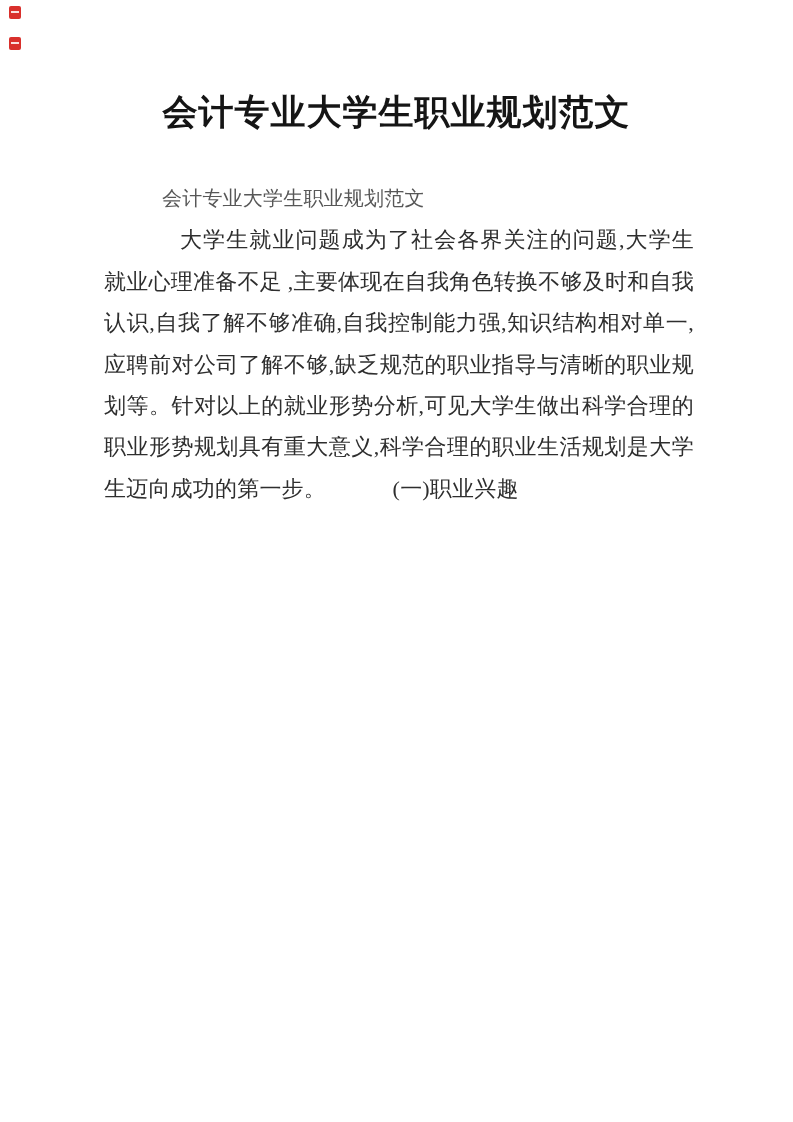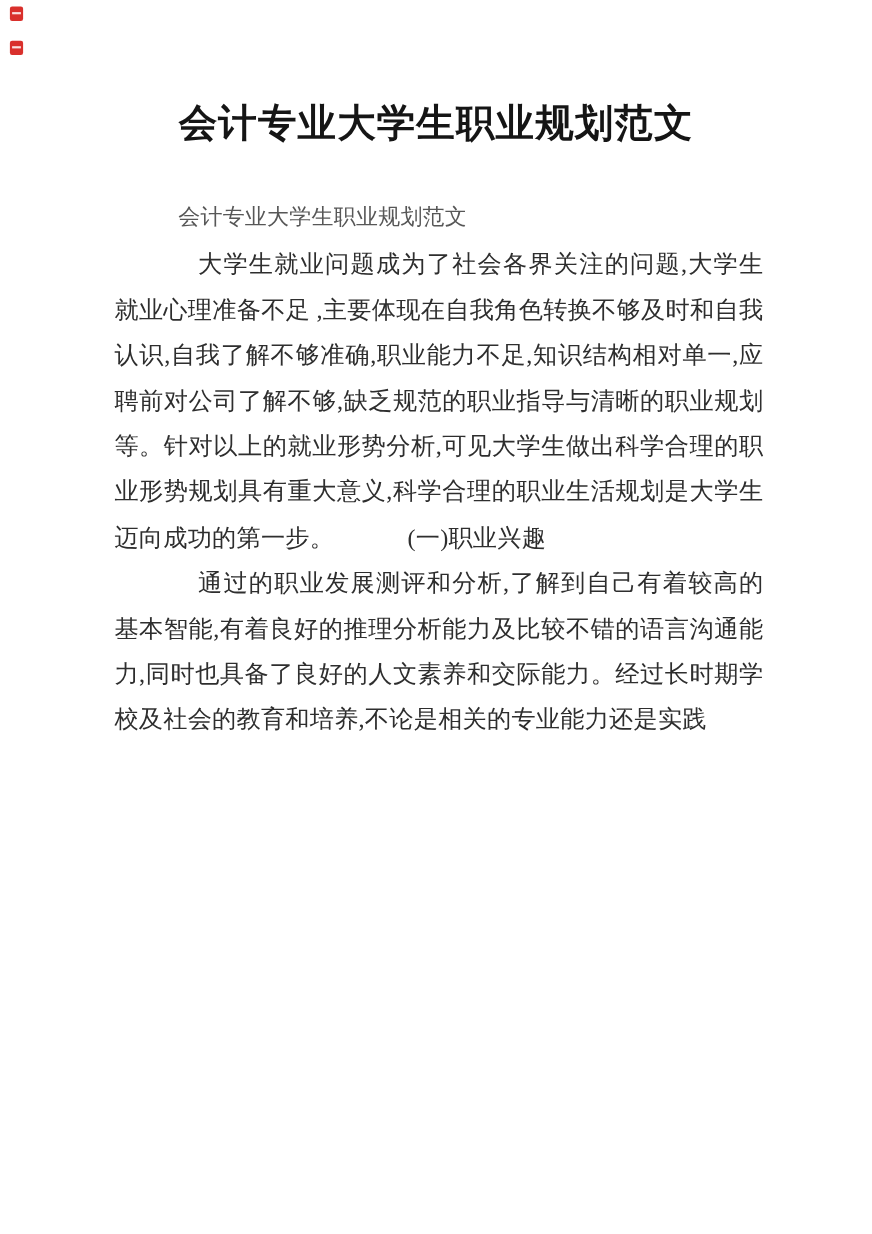--- a/index.html
+++ b/index.html
@@ -81,17 +81,16 @@
 
 <div class="page">
 
   <span class="red-mark first"></span>
   <span class="red-mark second"></span>
 
   <h1 class="doc-title">会计专业大学生职业规划范文</h1>
 
   <div class="doc-body">
     <p class="subtitle">会计专业大学生职业规划范文</p>
-    <p class="para">大学生就业问题成为了社会各界关注的问题,大学生就业心理准备不足 ,主要体现在自我角色转换不够及时和自我认识,自我了解不够准确,职业能力不足,知识结构相对单一,应聘前对公司了解不够,缺乏规范的职业指导与清晰的职业规划等。针对以上的就业形势分析,可见大学生做出科学合理的职业形势规划具有重大意义,科学合理的职业生活规划是大学生迈向成功的第一步。　　　(一)职业兴趣</p>
-    <p class="para">通过的职业发展测评和分析,了解到自己有着较高的基本智能,有着良好的推理分析能力及比较不错的语言沟通能力,同时也具备了良好的人文素养和交际能力。经过长时期学校及社会的教育和培养,不论是相关的专业能力还是实践</p>
+    <p class="para">大学生就业问题成为了社会各界关注的问题,大学生就业心理准备不足 ,主要体现在自我角色转换不够及时和自我认识,自我了解不够准确,自我控制能力强,知识结构相对单一,应聘前对公司了解不够,缺乏规范的职业指导与清晰的职业规划等。针对以上的就业形势分析,可见大学生做出科学合理的职业形势规划具有重大意义,科学合理的职业生活规划是大学生迈向成功的第一步。　　　(一)职业兴趣</p>
   </div>
 
 </div>
 
 </body></html>

